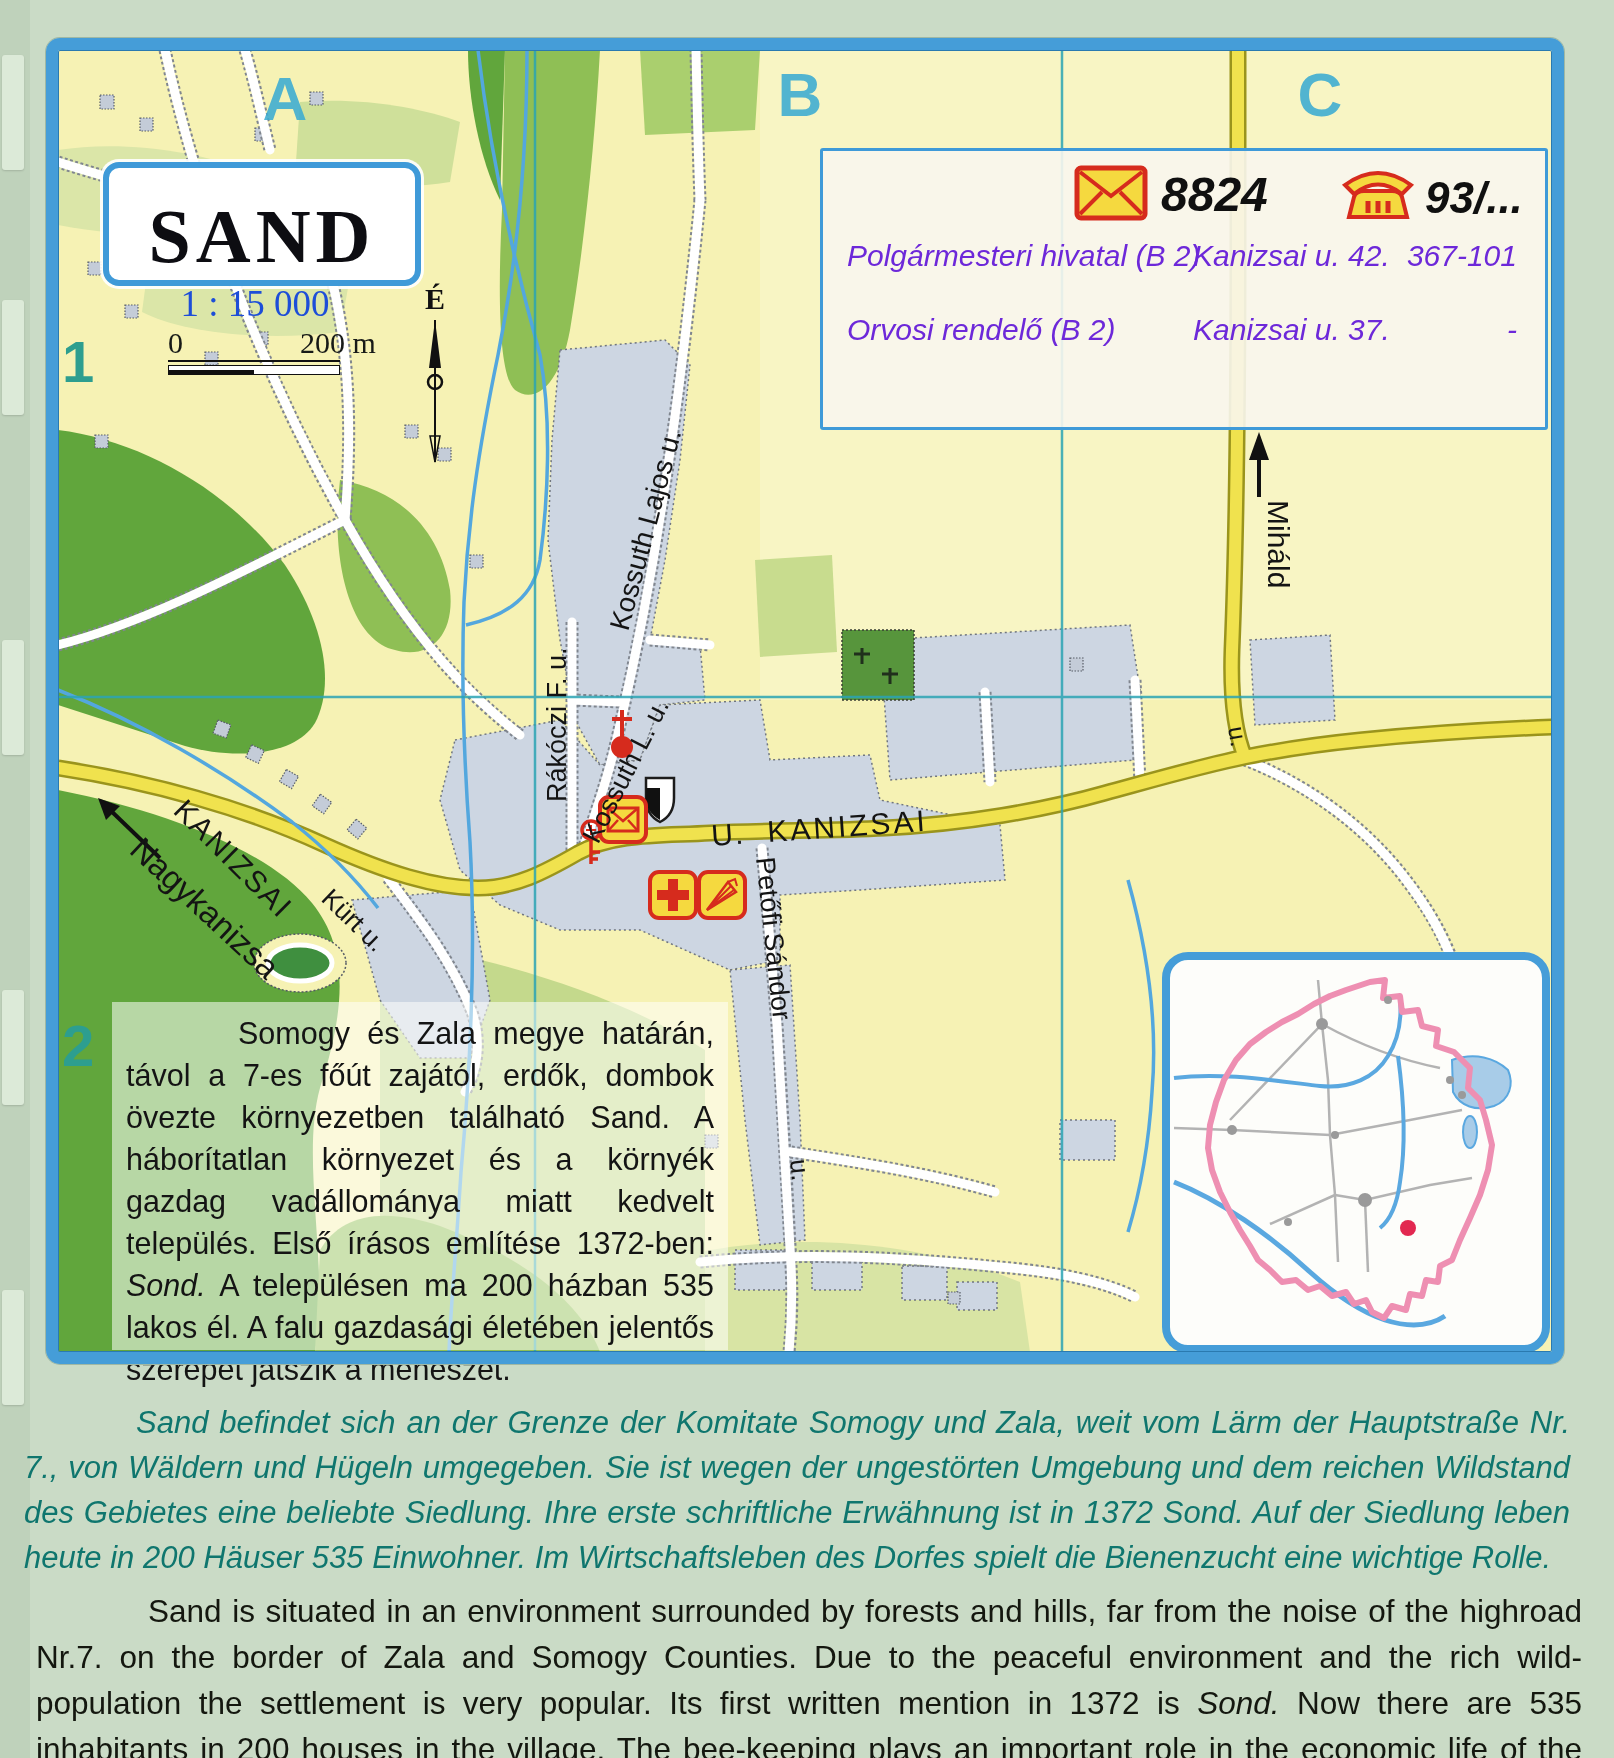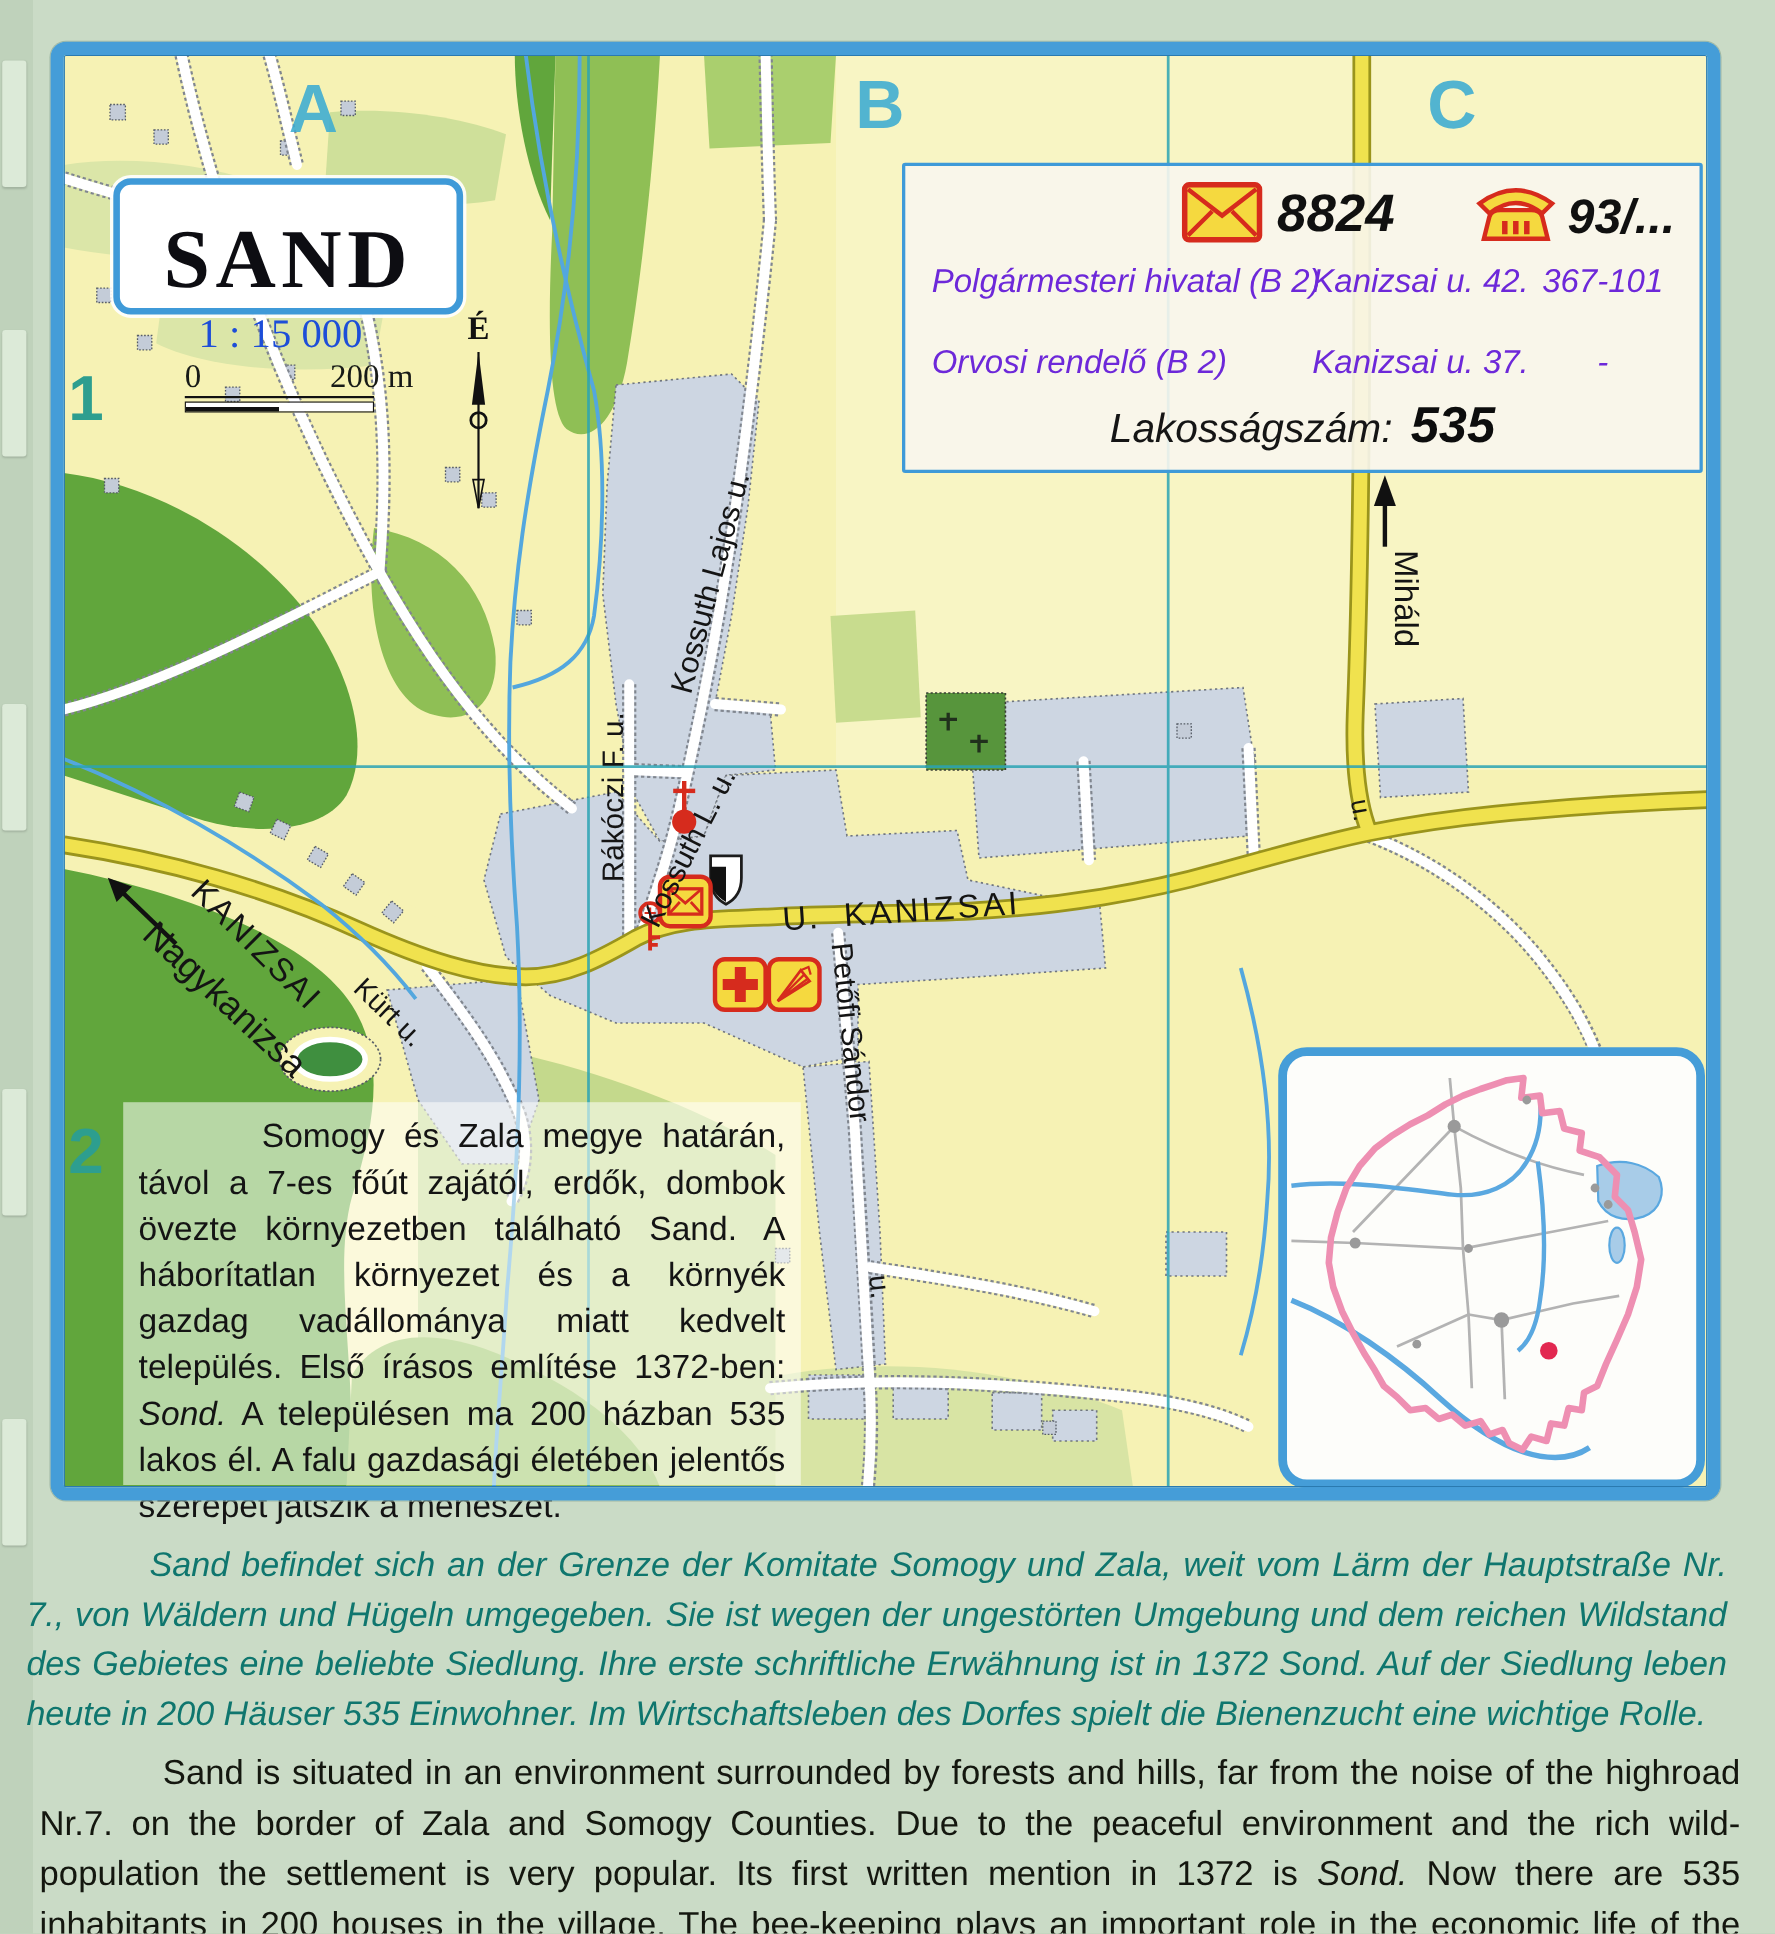--- a/index.html
+++ b/index.html
@@ -34,21 +34,21 @@
   .north .n-label{font-family:"Liberation Serif",serif;font-weight:bold;font-size:30px;color:#111;}
   
   .info-box{position:absolute;left:820px;top:148px;width:722px;height:276px;
             background:rgba(248,246,238,.9);border:3px solid #3f9ad8;border-radius:3px;}
   .info-box .code{position:absolute;top:16px;font-style:italic;font-weight:bold;font-size:48px;color:#101010;}
   .postal-code{left:338px;}
   .phone-code{left:602px;font-size:44px !important;top:22px !important;}
   .info-row{position:absolute;left:0;width:100%;height:36px;font-style:italic;font-size:30px;color:#6d28d9;}
   .info-row .fname{position:absolute;left:24px;}
   .info-row .faddr{position:absolute;left:370px;}
-  .info-row .fphone{position:absolute;right:28px;width:120px;text-align:center;}
+  .info-row .fphone{position:absolute;right:28px;width:120px;text-align:right;}
   .pop-line{position:absolute;bottom:14px;left:0;width:100%;text-align:center;}
   .pop-line .plabel{font-style:italic;font-size:37px;color:#151515;}
   .pop-line .pvalue{font-style:italic;font-weight:bold;font-size:46px;color:#0d0d0d;margin-left:12px;}
   
   .hu-block{position:absolute;left:88px;top:1002px;width:616px;height:348px;
             background:rgba(255,255,252,.55);margin-left:24px;}
   .hu-text{position:absolute;left:14px;top:10px;width:588px;font-size:30.5px;line-height:42px;
            text-align:justify;text-indent:112px;color:#141414;}
   
   .inset{position:absolute;left:1162px;top:952px;width:372px;height:385px;background:#fdfdfa;
@@ -314,24 +314,20 @@
       <span class="fname">Polgármesteri hivatal (B 2)</span>
       <span class="faddr">Kanizsai u. 42.</span>
       <span class="fphone">367-101</span>
     </div>
     <div class="info-row" style="top:162px">
       <span class="fname">Orvosi rendelő (B 2)</span>
       <span class="faddr">Kanizsai u. 37.</span>
       <span class="fphone">-</span>
     </div>
 
-    <div class="pop-line">
-      <span class="plabel">Lakosságszám:</span>
-      <span class="pvalue">535</span>
-    </div>
   </div>
 
   <div class="hu-block">
     <div class="hu-text"><span>Somogy és Zala megye határán, távol a 7-es főút zajától, erdők, dombok övezte környezetben található Sand. A háborítatlan környezet és a környék gazdag vadállománya miatt kedvelt település. Első írásos említése 1372-ben: </span><span class="it">Sond.</span><span> A településen ma 200 házban 535 lakos él. A falu gazdasági életében jelentős szerepet játszik a méhészet.</span></div>
   </div>
 
   <div class="inset">
     <svg width="356" height="369" viewBox="0 0 356 369">
       <g stroke="#b3b3b3" stroke-width="2.5" fill="none">
         <path d="M148,20 L152,64 L60,160"></path>

